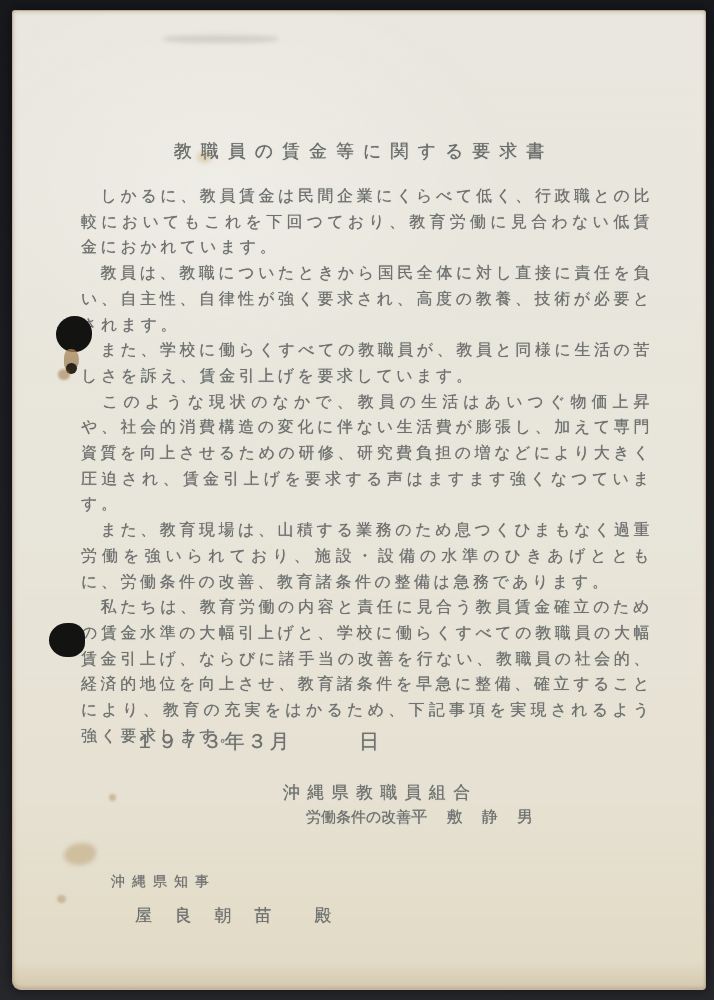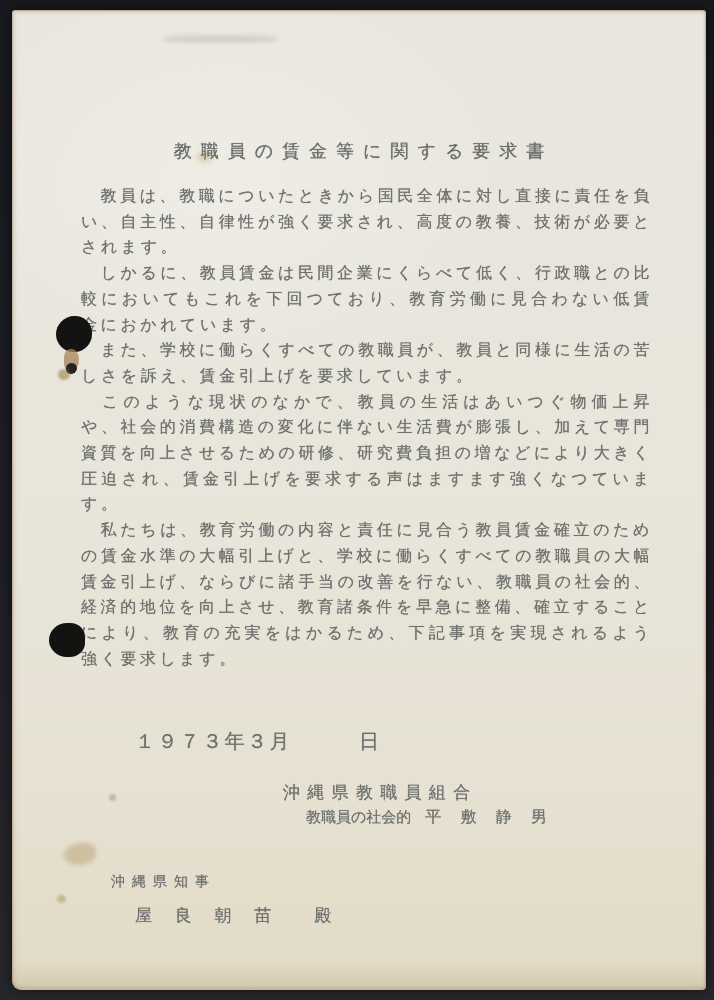--- a/index.html
+++ b/index.html
@@ -41,21 +41,21 @@
     font-size:20px;letter-spacing:0.12em;white-space:pre;
   }
   .sig-org{
     position:absolute;left:270px;top:770px;
     font-size:17px;letter-spacing:0.43em;white-space:nowrap;font-family:Liberation Mono, monospace;
   }
   .sig-chair{
     position:absolute;left:293px;top:796px;
     font-size:15px;white-space:nowrap;
   }
-  .sig-chair .chair-name{letter-spacing:0.10em;margin-left:14px;font-size:16px;}
+  .sig-chair .chair-name{letter-spacing:0.10em;font-size:16px;}
   .addr-office{
     position:absolute;left:98px;top:862px;
     font-size:14px;letter-spacing:0.50em;white-space:nowrap;
   }
   .addr-name{
     position:absolute;left:122px;top:893px;
     font-size:17px;letter-spacing:0.17em;white-space:nowrap;font-family:Liberation Serif, serif;
   }
   .addr-name .honorific{margin-left:40px;}
   
@@ -92,33 +92,34 @@
 
 <div class="stage">
   <div class="paper">
 
     <div class="smudge-top"></div>
     <div class="stain stain-d"></div>
 
     <div class="doc-title ink">教職員の賃金等に関する要求書</div>
 
     <div class="doc-body ink">
+      <p>　しかるに、教員賃金は民間企業にくらべて低く、行政職との比較においてもこれを下回つており、教育労働に見合わない低賃金におかれています。</p>
       <p>　教員は、教職についたときから国民全体に対し直接に責任を負い、自主性、自律性が強く要求され、高度の教養、技術が必要とされます。</p>
-      <p>　しかるに、教員賃金は民間企業にくらべて低く、行政職との比較においてもこれを下回つており、教育労働に見合わない低賃金におかれています。</p>
       <p>　また、学校に働らくすべての教職員が、教員と同様に生活の苦しさを訴え、賃金引上げを要求しています。</p>
       <p>　このような現状のなかで、教員の生活はあいつぐ物価上昇や、社会的消費構造の変化に伴ない生活費が膨張し、加えて専門資質を向上させるための研修、研究費負担の増などにより大きく圧迫され、賃金引上げを要求する声はますます強くなつています。</p>
+      <p>　また、教育現場は、山積する業務のため息つくひまもなく過重労働を強いられており、施設・設備の水準のひきあげとともに、労働条件の改善、教育諸条件の整備は急務であります。</p>
       <p>　私たちは、教育労働の内容と責任に見合う教員賃金確立のための賃金水準の大幅引上げと、学校に働らくすべての教職員の大幅賃金引上げ、ならびに諸手当の改善を行ない、教職員の社会的、経済的地位を向上させ、教育諸条件を早急に整備、確立することにより、教育の充実をはかるため、下記事項を実現されるよう強く要求します。</p>
     </div>
 
     <div class="date-line ink">１９７３年３月　　　日</div>
 
     <div class="sig-org ink">沖縄県教職員組合</div>
 
     <div class="sig-chair ink">
-      <span>教職員の社会的</span><span class="chair-name">平　敷　静　男</span>
+      <span>労働条件の改善</span><span class="chair-name">平　敷　静　男</span>
     </div>
 
     <div class="addr-office ink">沖縄県知事</div>
 
     <div class="addr-name ink">
       <span>屋　良　朝　苗</span><span class="honorific">殿</span>
     </div>
 
     <div class="hole hole1"></div>
     <div class="drip1"></div>

